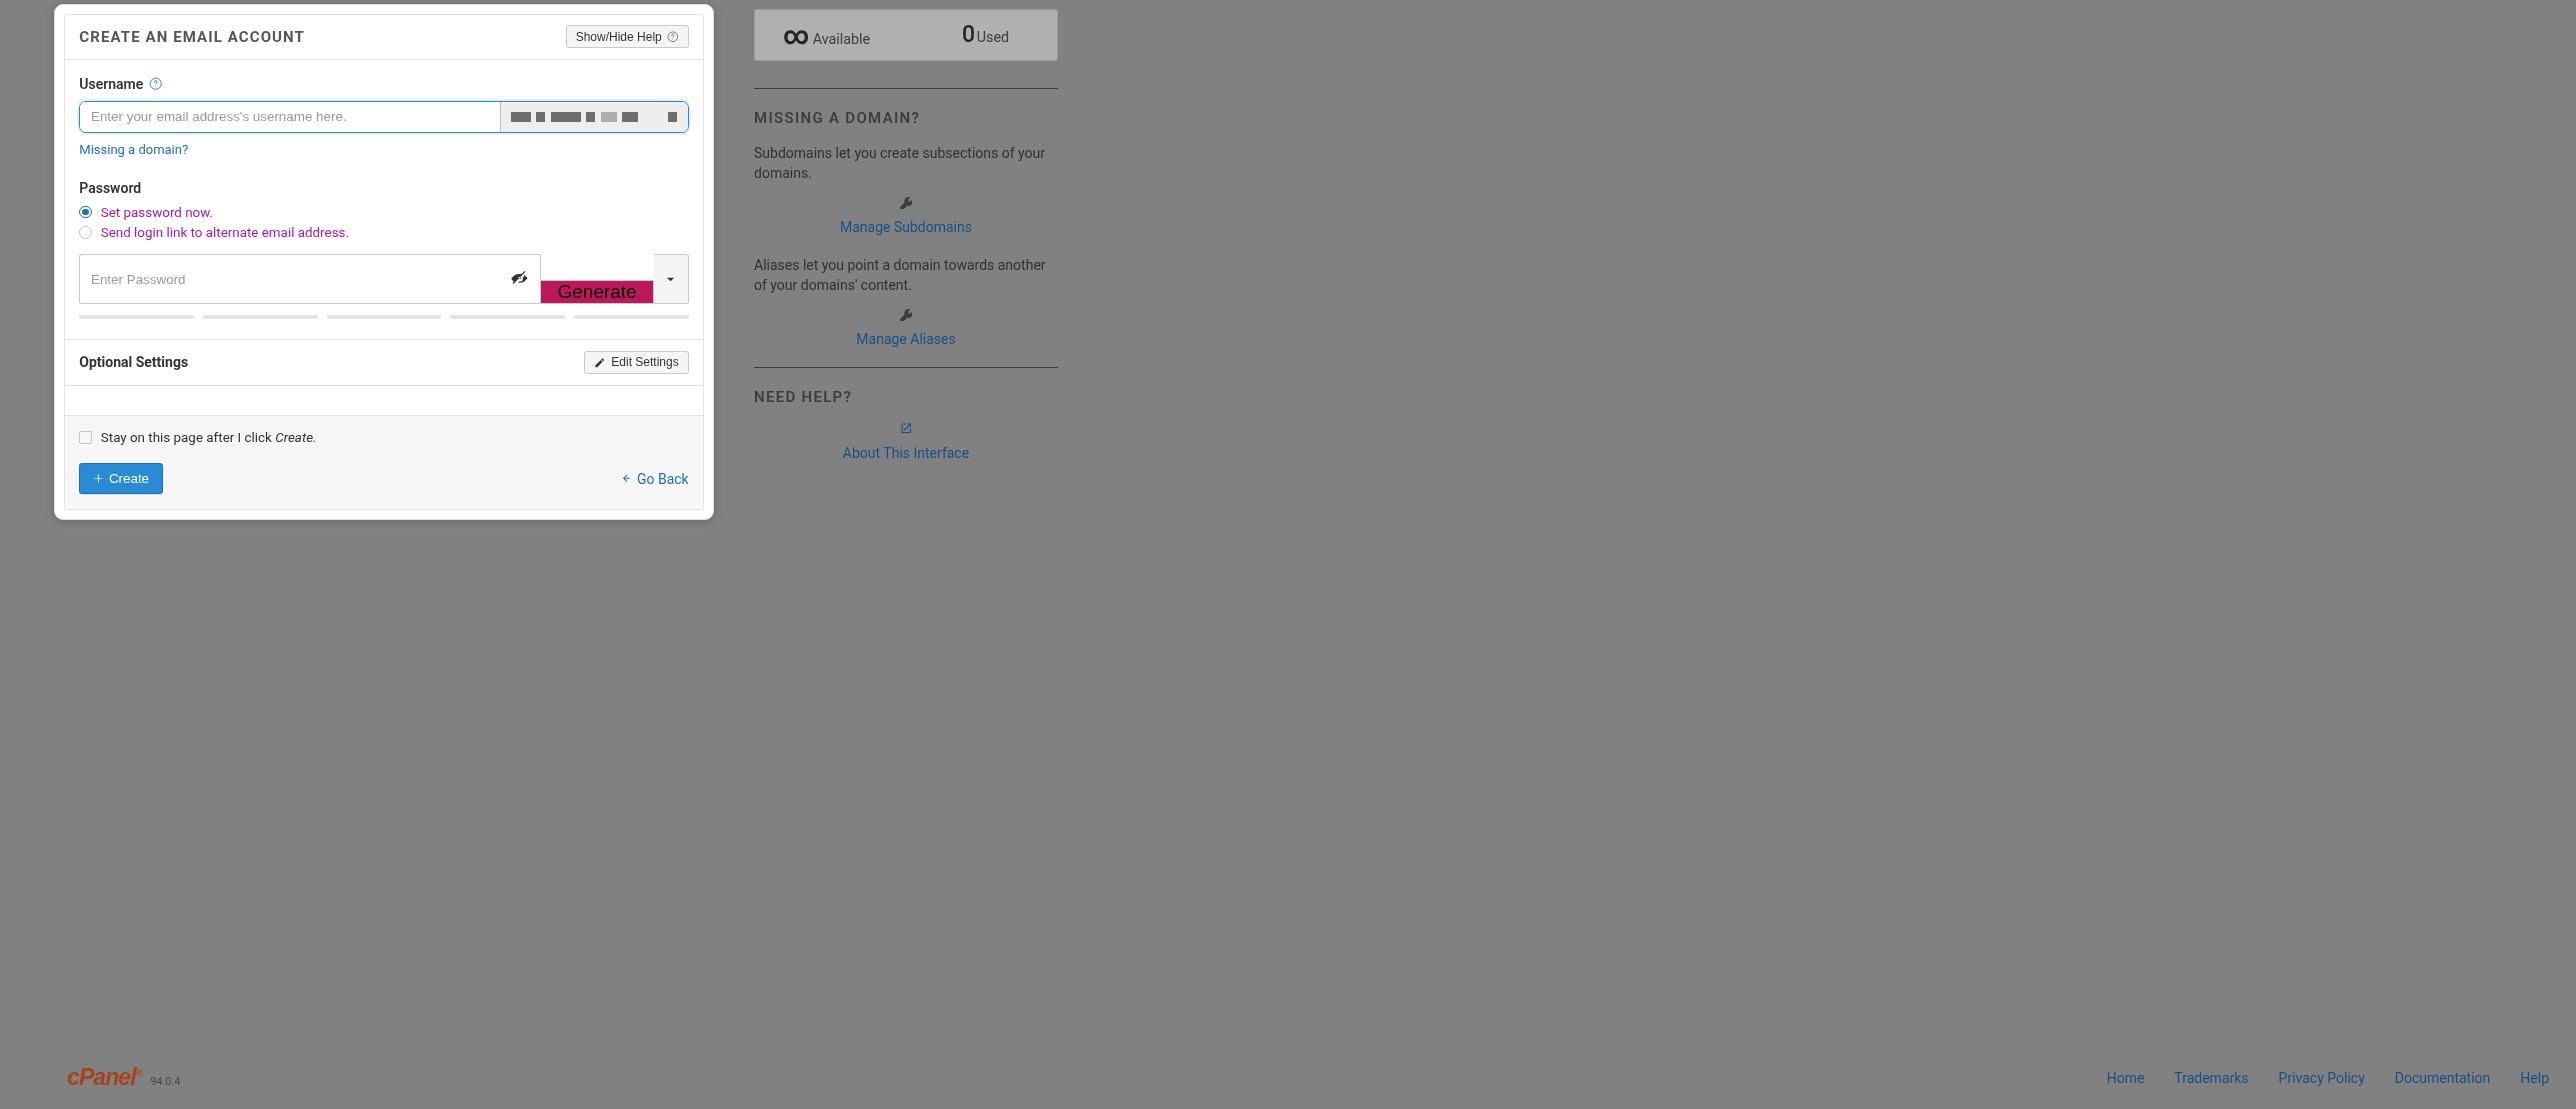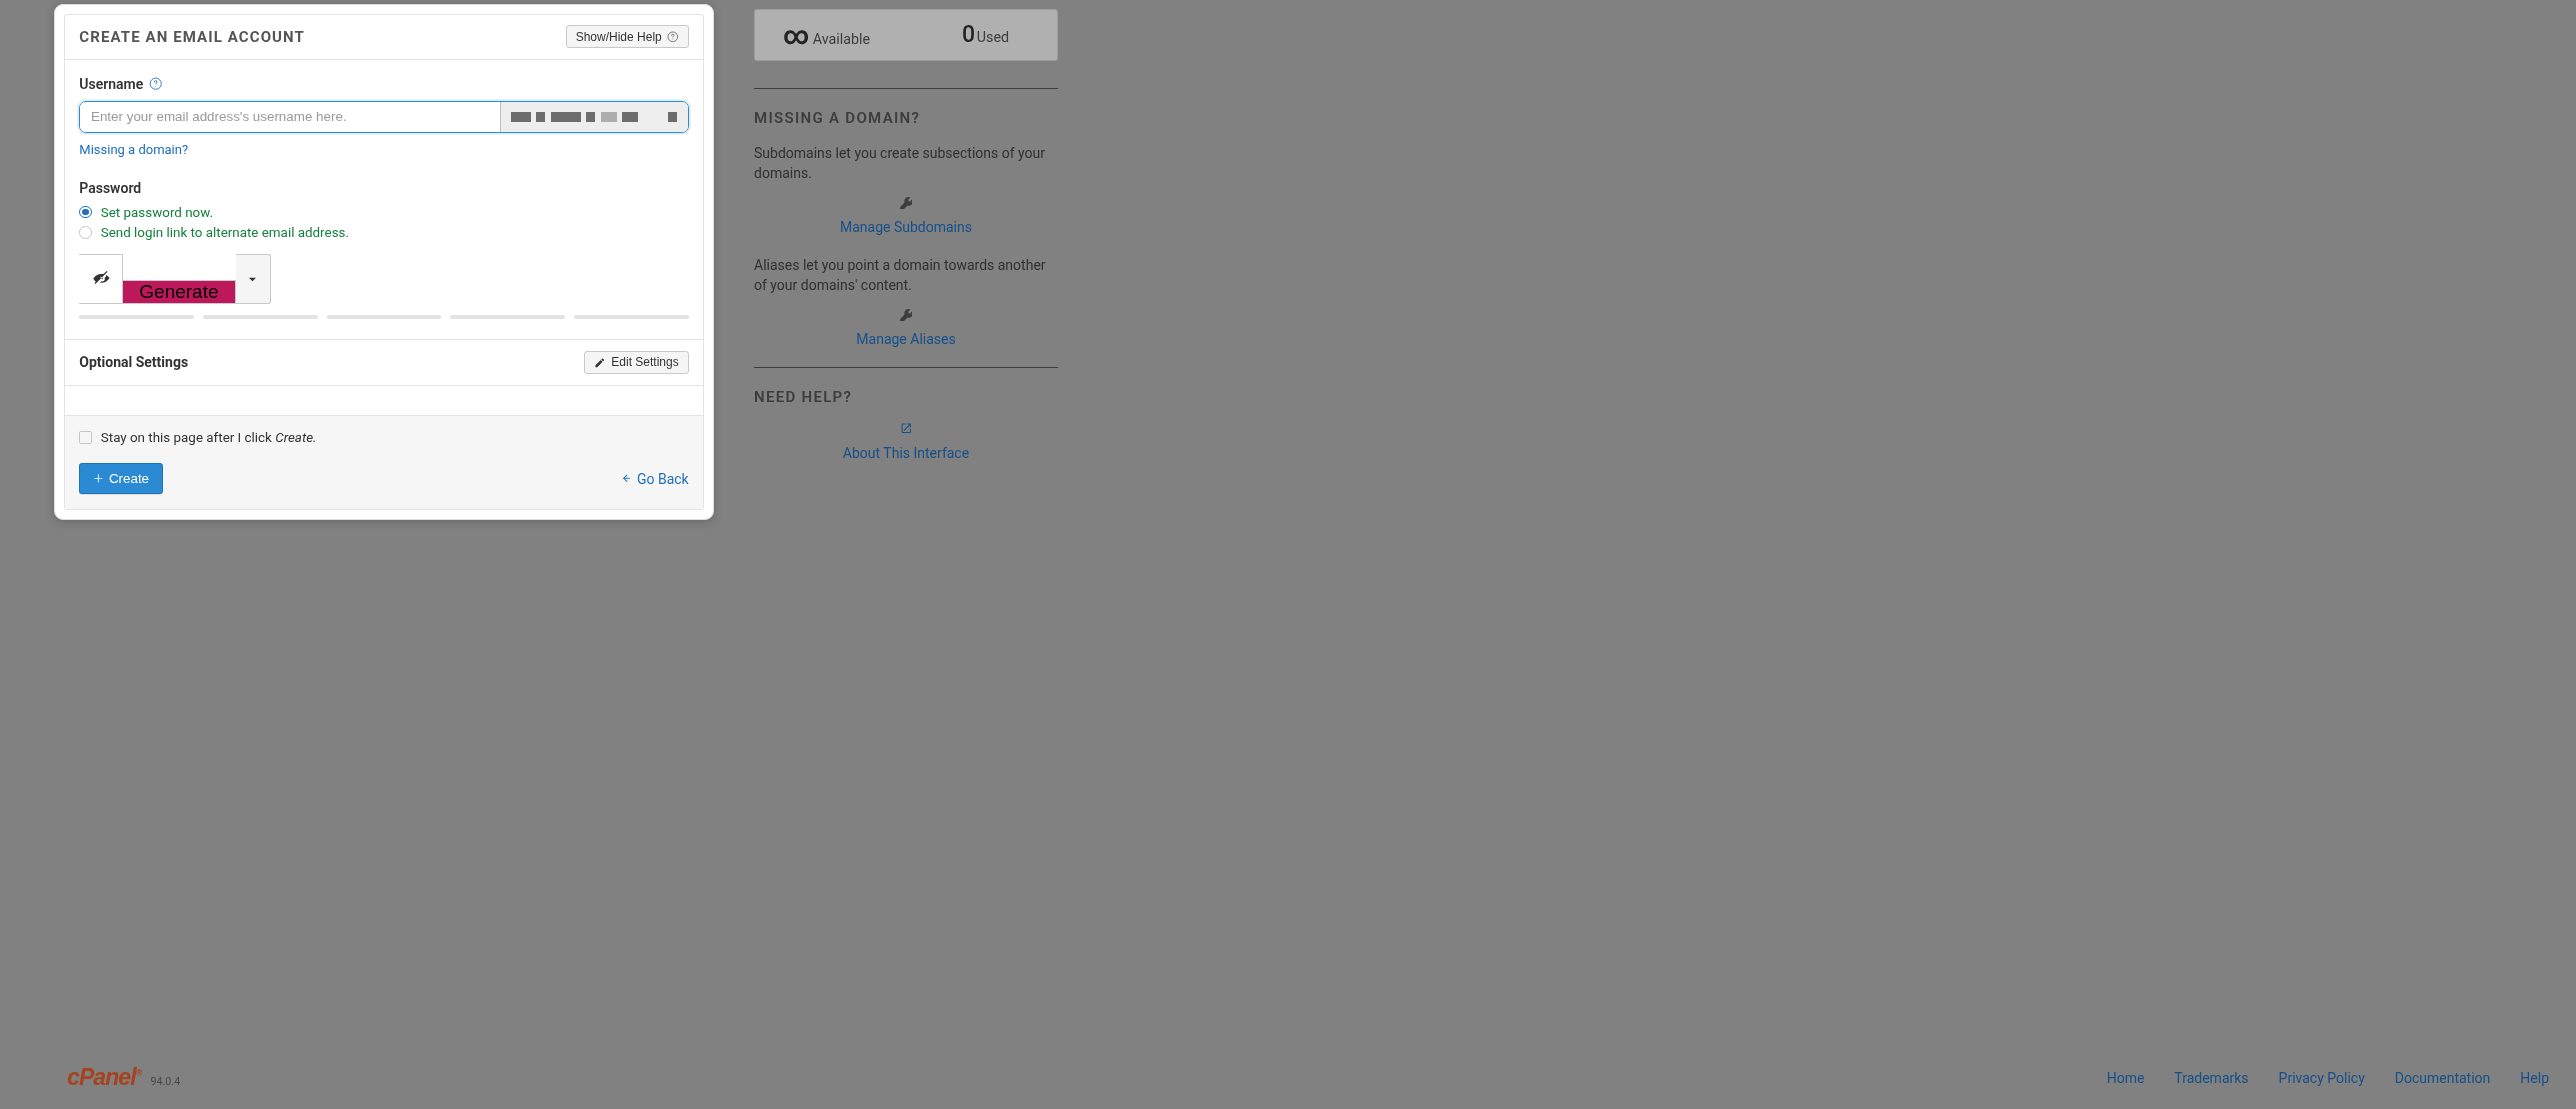--- a/index.html
+++ b/index.html
@@ -160,21 +160,21 @@
     align-items: center;
     gap: 5.4px;
     min-width: 188px;
   }
   .blur-block {
     background: #6d6d6d;
     height: 10.7px;
   }
   .link-sm { color: #1f6fbf; font-size: 13px; text-decoration: none; display: inline-block; margin-top: 9px; }
   .spacer { height: 23px; }
-  .radio-line { display: flex; align-items: center; gap: 9px; margin-bottom: 5.4px; font-size: 13.4px; color: #15803d; }
+  .radio-line { display: flex; align-items: center; gap: 9px; margin-bottom: 5.4px; font-size: 13.4px; color: #a21caf; }
   .radio-dot {
     width: 12.5px; height: 12.5px; border-radius: 50%;
     border: 1.6px solid #1f6fbf; display: inline-flex; align-items: center; justify-content: center;
     flex-shrink: 0;
   }
   .radio-dot.checked::after { content: ""; width: 6.3px; height: 6.3px; border-radius: 50%; background: #1f6fbf; }
   .radio-dot.unchecked { border-color: #c5c5c5; }
   .pw-row { display: flex; margin-top: 14.3px; }
   .pw-row .txt {
     flex: 1;
@@ -363,20 +363,21 @@
       <label class="radio-line">
         <span class="radio-dot checked"></span>
         <span>Set password now.</span>
       </label>
       <label class="radio-line">
         <span class="radio-dot unchecked"></span>
         <span>Send login link to alternate email address.</span>
       </label>
 
       <div class="pw-row">
+        <input class="txt" type="password" placeholder="Enter Password" style="">
         <button class="pw-btn">
           <svg viewBox="0 0 24 24">
               <path fill="#333" d="M12 5c-7 0-11 7-11 7s1.3 2.3 3.7 4.3l-2 2 1.4 1.4 18-18L20.7 .3l-3 3C16 5.4 14.1 5 12 5zm0 4a3 3 0 0 1 3 3c0 .4-.1.8-.2 1.1l-3.9-3.9c.3-.1.7-.2 1.1-.2zm7.8-.5l-2.1 2.1c.2.4.3.9.3 1.4a4 4 0 0 1-4 4c-.5 0-1-.1-1.4-.3l-1.7 1.7c1 .3 2 .5 3.1.5 7 0 11-7 11-7s-1.7-2.9-5.2-5z" transform="scale(0.9) translate(1,1)"></path>
             </svg>
         </button>
         <button class="gen-btn">Generate</button>
         <button class="caret-btn">
           <svg viewBox="0 0 10 10">
               <path d="M1 3l4 4 4-4z" fill="#333"></path>
             </svg>

